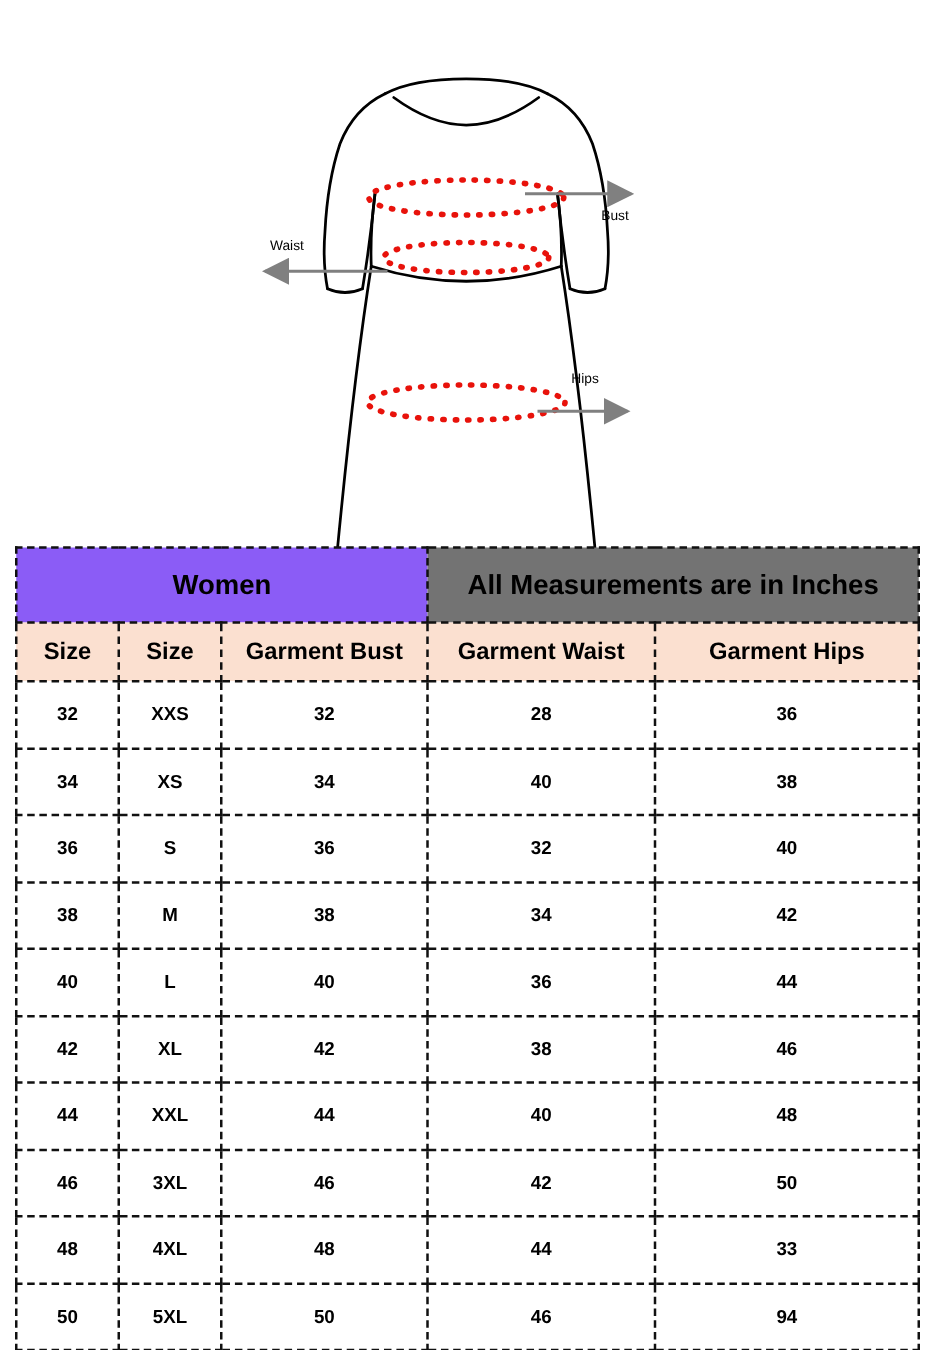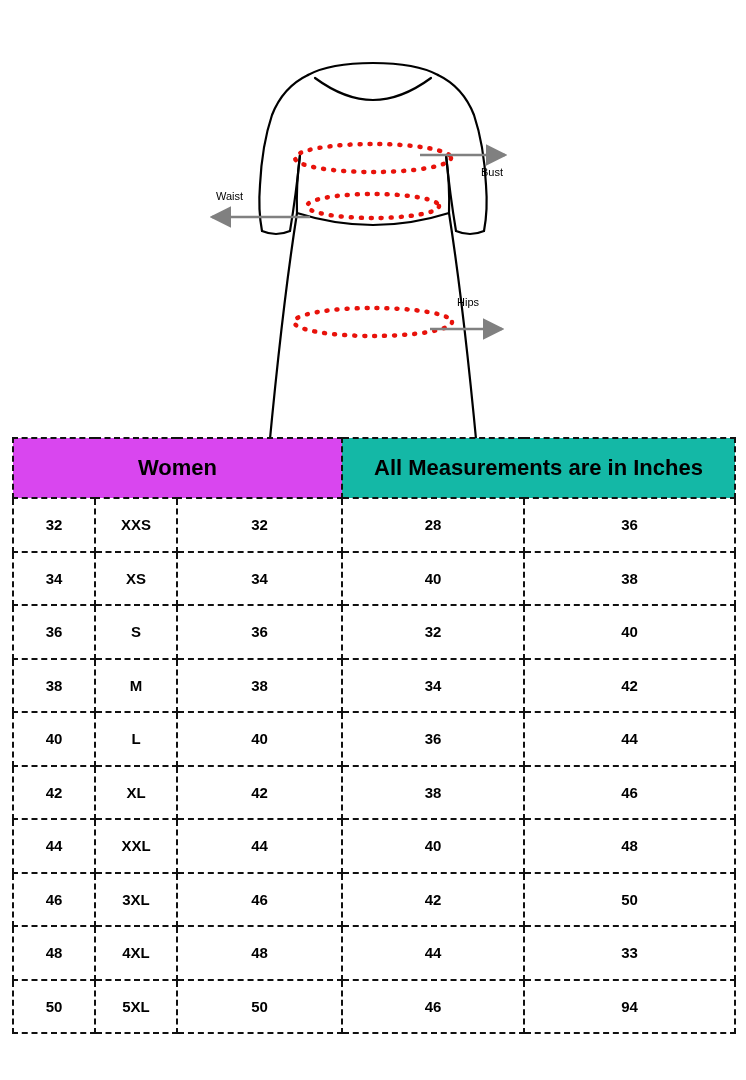--- a/index.html
+++ b/index.html
@@ -47,24 +47,24 @@
     vertical-align: middle;
     font-family: "Liberation Sans", sans-serif;
     padding: 0;
   }
   .title-row td {
     height: 58px;
     font-size: 22px;
     font-weight: bold;
   }
   .cell-women {
-    background: #d946ef;
+    background: #8b5cf6;
   }
   .cell-measure {
-    background: #14b8a6;
+    background: #737373;
   }
   .head-row td {
     height: 45px;
     background: #fbe0d0;
     font-size: 19px;
     font-weight: bold;
   }
   .data-row td {
     height: 51.5px;
     font-size: 15px;
@@ -149,20 +149,27 @@
       <col class="col-size2">
       <col class="col-bust">
       <col class="col-waist">
       <col class="col-hips">
   </colgroup>
   <tbody id="chart-body">
     <tr class="title-row">
       <td class="cell-women" colspan="3">Women</td>
       <td class="cell-measure" colspan="2">All Measurements are in Inches</td>
     </tr>
+    <tr class="head-row">
+      <td>Size</td>
+      <td>Size</td>
+      <td>Garment Bust</td>
+      <td>Garment Waist</td>
+      <td>Garment Hips</td>
+    </tr>
   <tr class="data-row">
         <td>32</td>
         <td>XXS</td>
         <td>32</td>
         <td>28</td>
         <td>36</td>
       </tr>
       <tr class="data-row">
         <td>34</td>
         <td>XS</td>

